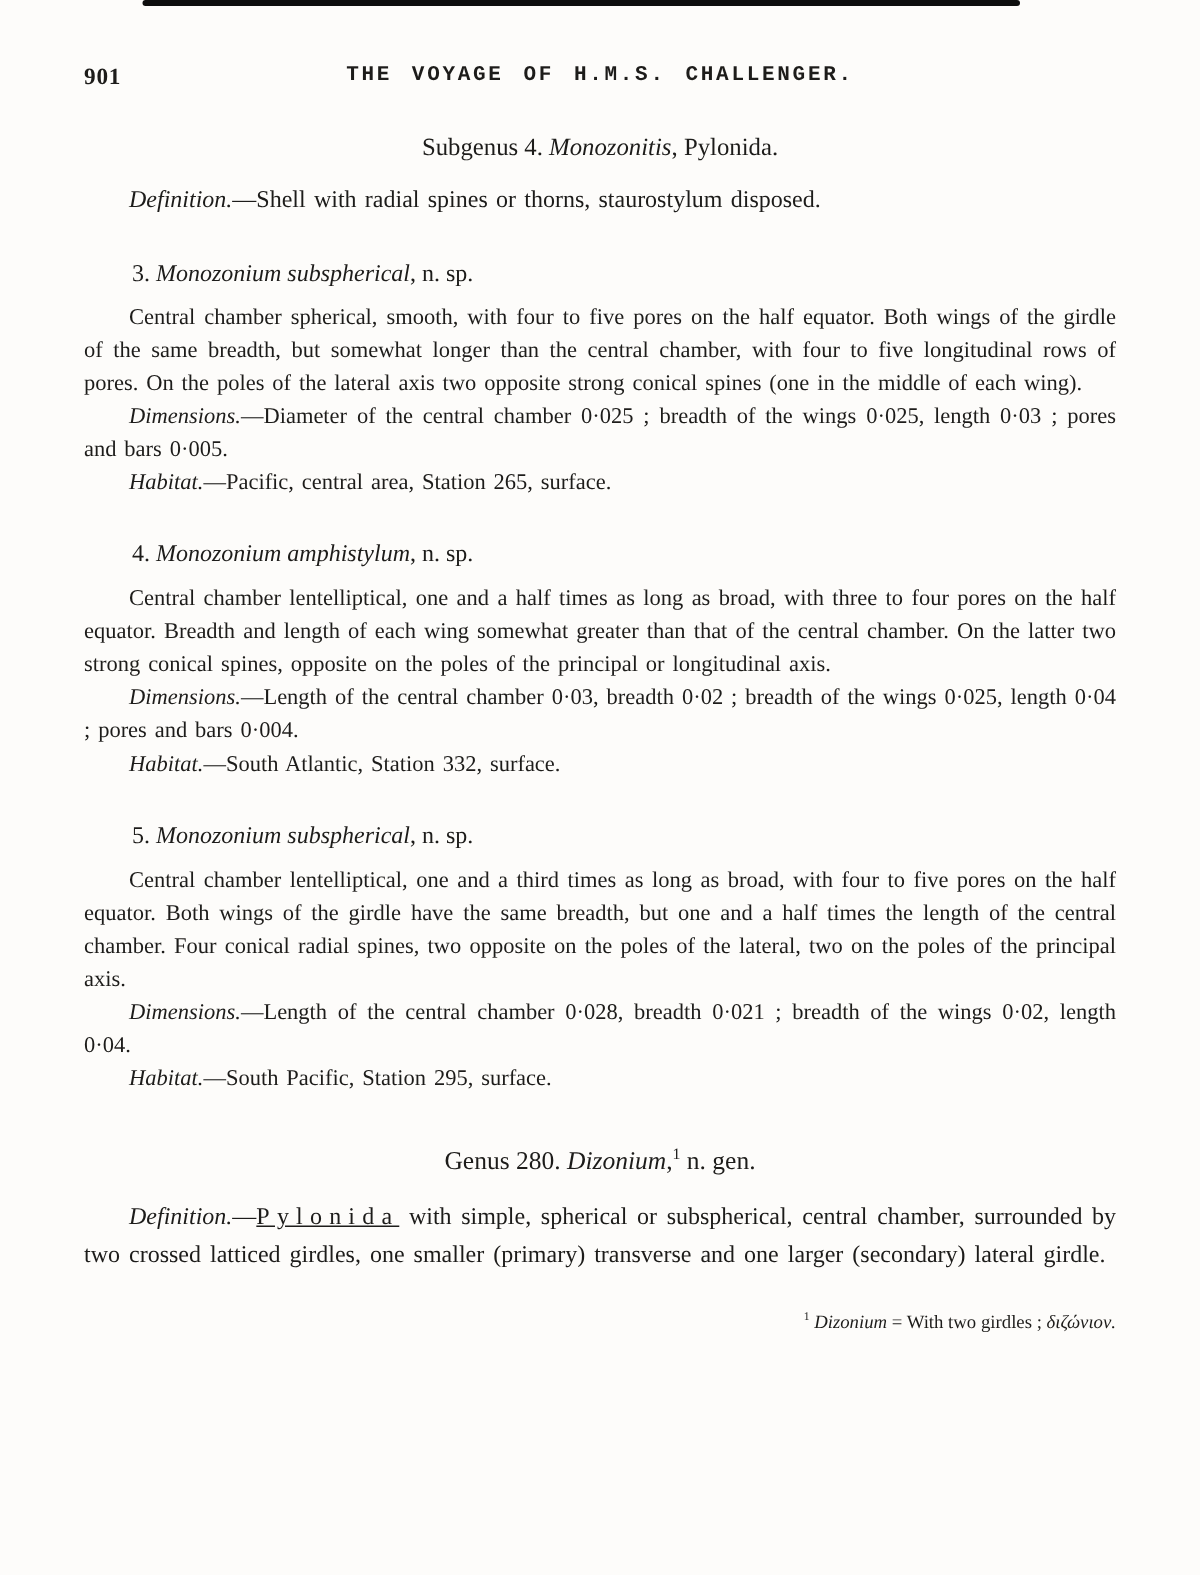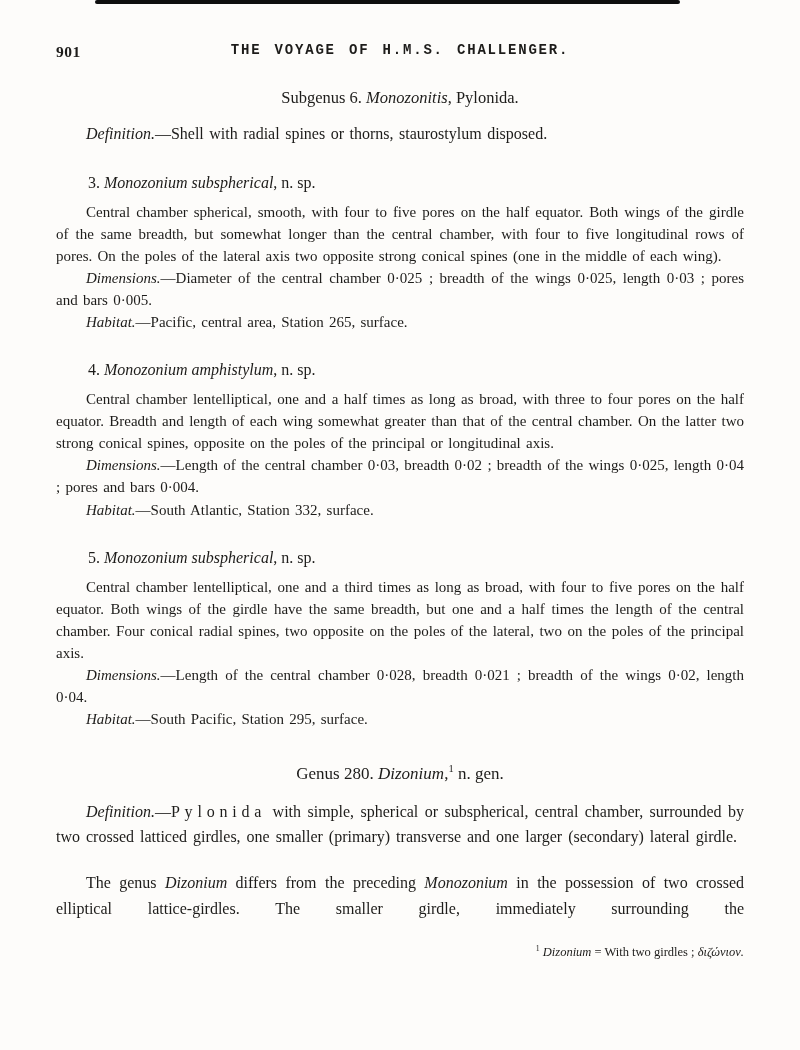--- a/index.html
+++ b/index.html
@@ -49,37 +49,37 @@
   .definition-para { margin-top: 14px; font-size: 16px; line-height: 1.5; }
 
   .species-block { margin-top: 28px; }
   .species-heading { margin: 0 0 9px 0; font-size: 16px; padding-left: 32px; }
 
   .genus-def { margin-top: 15px; }
   .genus-para { margin-top: 20px; }
   .justify-last { text-align-last: justify; }
 
   sup { font-size: .62em; vertical-align: super; line-height: 0; }
-  .spaced { letter-spacing: .3em; }
+  .spaced { letter-spacing: .3em; text-decoration: underline; }
 
   .footnote { margin-top: 24px; text-align: right; font-size: 12.5px; }
 </style>
 </head>
 <body>
 
 <div class="scan-artifact"></div>
 
 <div class="page">
 
   <header class="page-header">
     <span class="page-number">901</span>
     <div class="running-title">THE VOYAGE OF H.M.S. CHALLENGER.</div>
   </header>
 
-  <h2 class="subgenus-heading"><span>Subgenus 6. </span><i>Monozonitis</i><span>, Pylonida.</span></h2>
+  <h2 class="subgenus-heading"><span>Subgenus 4. </span><i>Monozonitis</i><span>, Pylonida.</span></h2>
 
   <p class="body indent definition-para"><i>Definition.</i><span>—Shell with radial spines or thorns, staurostylum disposed.</span></p>
 
   <section class="species-block">
     <h3 class="species-heading"><span>3. </span><i>Monozonium subspherical</i><span>, n. sp.</span></h3>
     <p class="body indent">Central chamber spherical, smooth, with four to five pores on the half equator.  Both wings of the girdle of the same breadth, but somewhat longer than the central chamber, with four to five longitudinal rows of pores.  On the poles of the lateral axis two opposite strong conical spines (one in the middle of each wing).</p>
     <p class="body indent"><i>Dimensions.</i><span>—Diameter of the central chamber 0·025 ; breadth of the wings 0·025, length 0·03 ; pores and bars 0·005.</span></p>
     <p class="body indent"><i>Habitat.</i><span>—Pacific, central area, Station 265, surface.</span></p>
   </section>
 
@@ -94,17 +94,16 @@
     <h3 class="species-heading"><span>5. </span><i>Monozonium subspherical</i><span>, n. sp.</span></h3>
     <p class="body indent">Central chamber lentelliptical, one and a third times as long as broad, with four to five pores on the half equator.  Both wings of the girdle have the same breadth, but one and a half times the length of the central chamber.  Four conical radial spines, two opposite on the poles of the lateral, two on the poles of the principal axis.</p>
     <p class="body indent"><i>Dimensions.</i><span>—Length of the central chamber 0·028, breadth 0·021 ; breadth of the wings 0·02, length 0·04.</span></p>
     <p class="body indent"><i>Habitat.</i><span>—South Pacific, Station 295, surface.</span></p>
   </section>
 
   <h2 class="genus-heading"><span>Genus 280. </span><i>Dizonium</i><span>,</span><sup>1</sup><span> n. gen.</span></h2>
 
   <p class="body-lg indent genus-def"><i>Definition.</i><span>—</span><span class="spaced">Pylonida</span><span> with simple, spherical or subspherical, central chamber, surrounded by two crossed latticed girdles, one smaller (primary) transverse and one larger (secondary) lateral girdle.</span></p>
 
-  <p class="body-lg indent genus-para justify-last"><span>The genus </span><i>Dizonium</i><span> differs from the preceding </span><i>Monozonium</i><span> in the possession of two crossed elliptical lattice-girdles.  The smaller girdle, immediately surrounding the</span></p>
 
   <footer class="footnote"><sup>1</sup><i> Dizonium</i><span> = With two girdles ; </span><i>διζώνιον.</i></footer>
 
 </div>
 
 </body></html>

